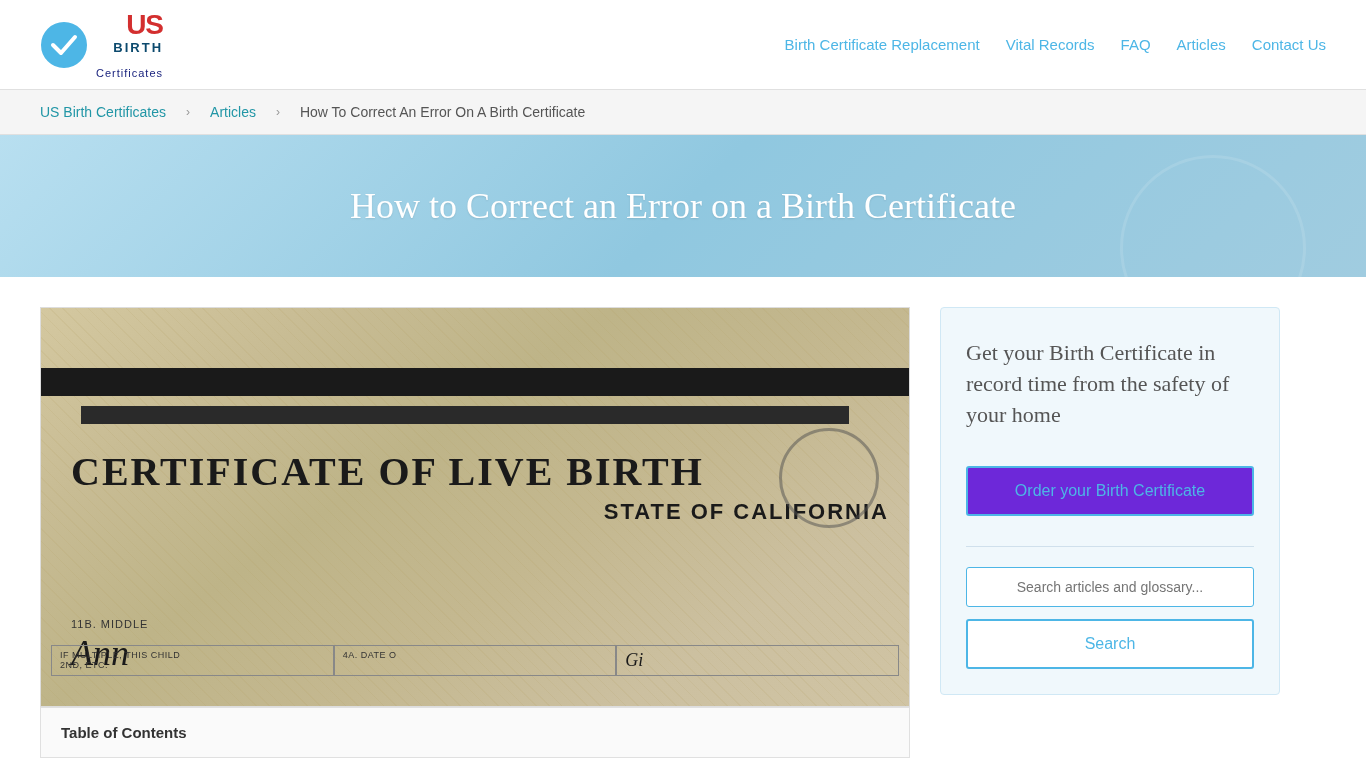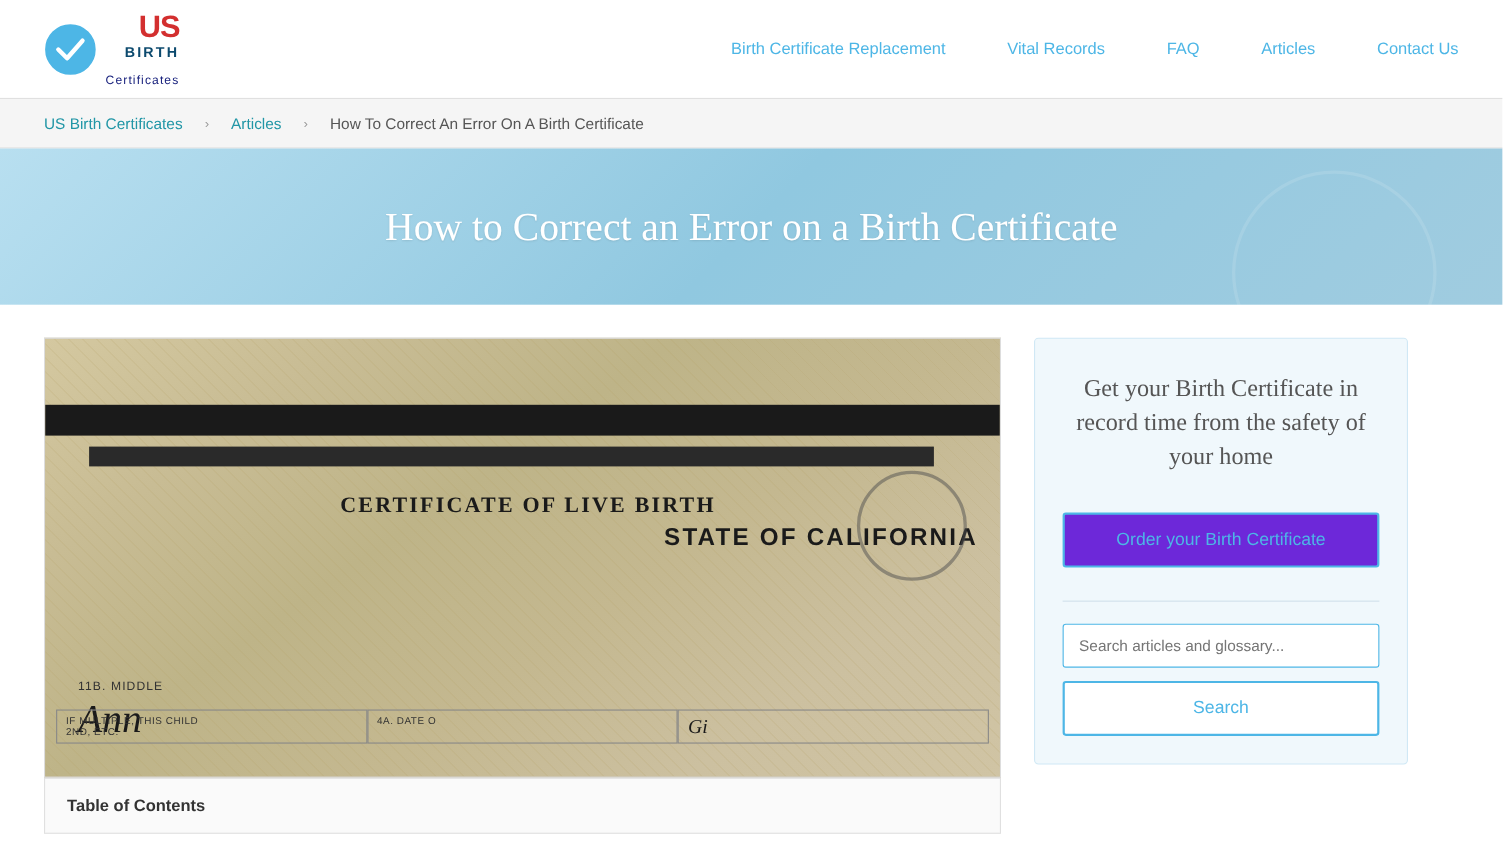--- a/index.html
+++ b/index.html
@@ -47,21 +47,21 @@
     .logo-certificates {
       font-size: 11px;
       color: #1a237e;
       font-family: Arial, sans-serif;
       letter-spacing: 1px;
       margin-top: 12px;
     }
     nav {
       display: flex;
       align-items: center;
-      gap: 56px;
+      gap: 26px;
     }
     nav a {
       text-decoration: none;
       color: #4db6e6;
       font-family: Arial, sans-serif;
       font-size: 15px;
       font-weight: 400;
     }
 
     
@@ -188,24 +188,23 @@
 
     .cert-text-area {
       position: absolute;
       top: 140px;
       left: 30px;
       right: 20px;
       z-index: 3;
     }
     .cert-title-big {
       font-family: 'Times New Roman', serif;
-      font-size: 20px;
+      font-size: 40px;
       font-weight: 900;
       color: #1a1a1a;
-      text-align: center;
       letter-spacing: 2px;
       margin-bottom: 4px;
     }
     .cert-title-sub {
       font-family: Liberation Sans, sans-serif;
       font-size: 22px;
       font-weight: 700;
       color: #1a1a1a;
       text-align: right;
       letter-spacing: 2px;
@@ -296,21 +295,20 @@
       background: #f0f8fc;
       border: 1px solid #d0e8f5;
       border-radius: 4px;
       padding: 30px 25px 25px;
     }
 
     .sidebar-promo-text {
       font-family: Georgia, serif;
       font-size: 22px;
       color: #555;
-      text-align: center;
       line-height: 1.4;
       margin-bottom: 25px;
     }
 
     .order-btn {
       display: block;
       width: 100%;
       padding: 14px 20px;
       border: 2px solid #4db6e6;
       background: #6d28d9;
@@ -336,20 +334,21 @@
       width: 100%;
       padding: 11px 14px;
       border: 1px solid #4db6e6;
       border-radius: 3px;
       font-family: Arial, sans-serif;
       font-size: 14px;
       color: #999;
       margin-bottom: 12px;
       outline: none;
       background: #fff;
+      text-align: center;
     }
 
     .search-btn {
       display: block;
       width: 100%;
       padding: 14px 20px;
       border: 2px solid #4db6e6;
       background: #fff;
       color: #4db6e6;
       font-family: Arial, sans-serif;

